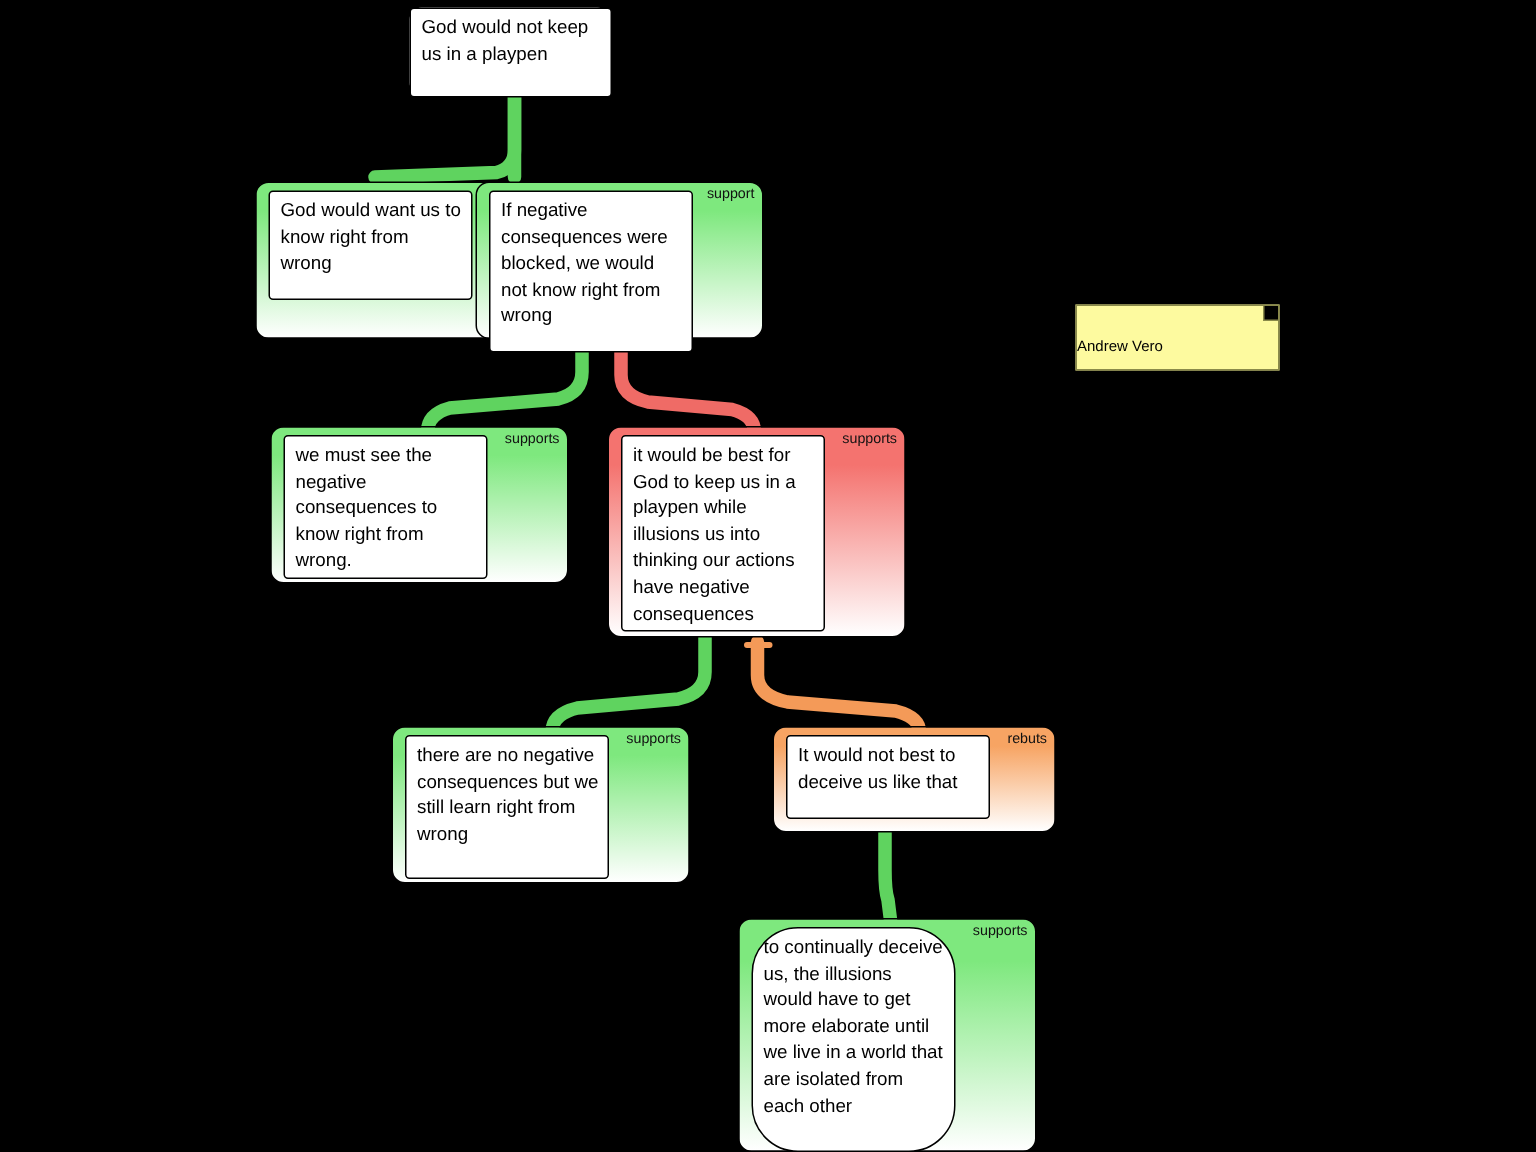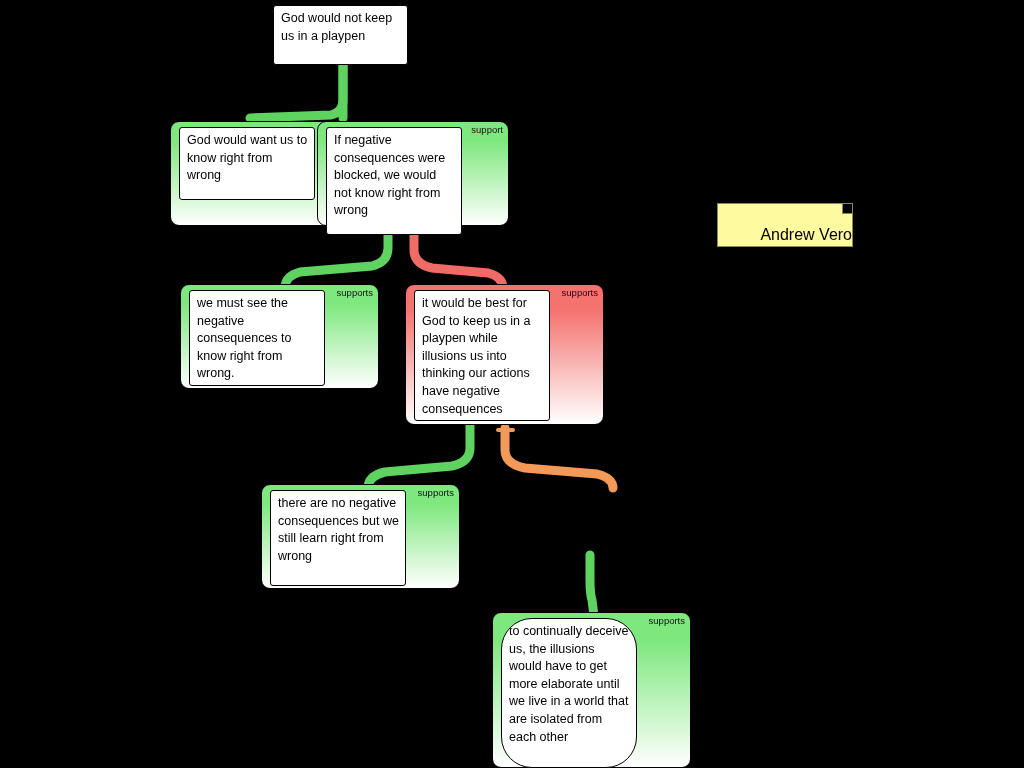--- a/index.html
+++ b/index.html
@@ -78,22 +78,22 @@
     position: absolute;
     background: #fdfa9f;
     border: 1px solid #8a8a4a;
     box-sizing: border-box;
   }
   .sticky .sticky-label {
     position: absolute;
     left: 0;
     right: 0;
     top: 22px;
-    text-align: right;
-    font-size: 16px;
+    text-align: left;
+    font-size: 10px;
     color: #000;
   }
   .sticky .fold {
     position: absolute;
     right: 0;
     top: 0;
     width: 9px;
     height: 9px;
     background: #000000;
     border-left: 1px solid #8a8a4a;
@@ -145,20 +145,24 @@
   <div class="node oppose" style="left: 405px; top: 284px; width: 199px; height: 141px;">
     <span class="reltag">supports</span>
     <div class="textbox" style="width: 136px; height: 131px;">it would be best for God to keep us in a playpen while illusions us into thinking our actions have negative consequences</div>
   </div>
 
   <div class="node support" style="left: 261px; top: 484px; width: 199px; height: 105px;">
     <span class="reltag">supports</span>
     <div class="textbox" style="width: 136px; height: 96px;">there are no negative consequences but we still learn right from wrong</div>
   </div>
 
+  <div class="node rebut" style="left: 515px; top: 484px; width: 189px; height: 71px;">
+    <span class="reltag">rebuts</span>
+    <div class="textbox" style="width: 136px; height: 56px;">It would not best to deceive us like that</div>
+  </div>
 
   <div class="node support" style="left: 492px; top: 612px; width: 199px; height: 156px;">
     <span class="reltag">supports</span>
     <div class="textbox" style="width: 136px; height: 150px; border-radius: 31px;">to continually deceive us, the illusions would have to get more elaborate until we live in a world that are isolated from each other</div>
   </div>
 
   <div class="sticky" style="left: 717px; top: 203px; width: 136px; height: 44px;">
     <div class="fold"></div>
     <div class="sticky-label">Andrew Vero</div>
   </div>

